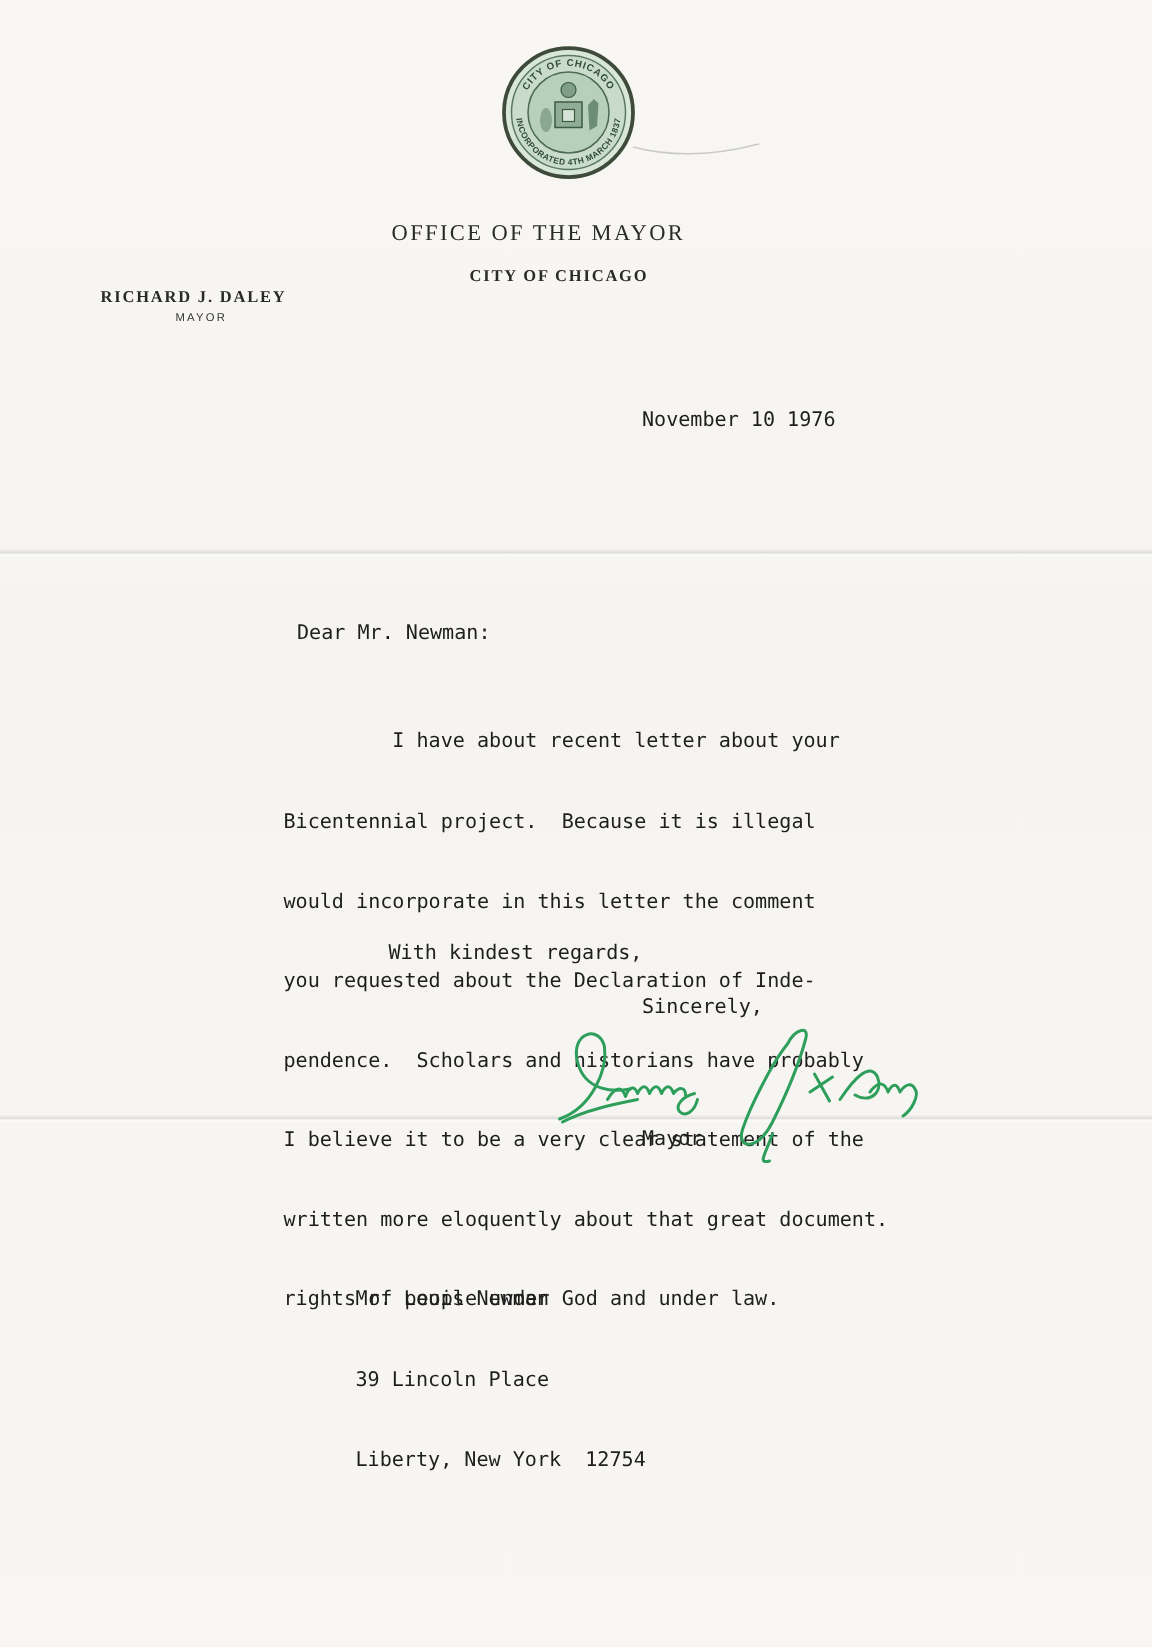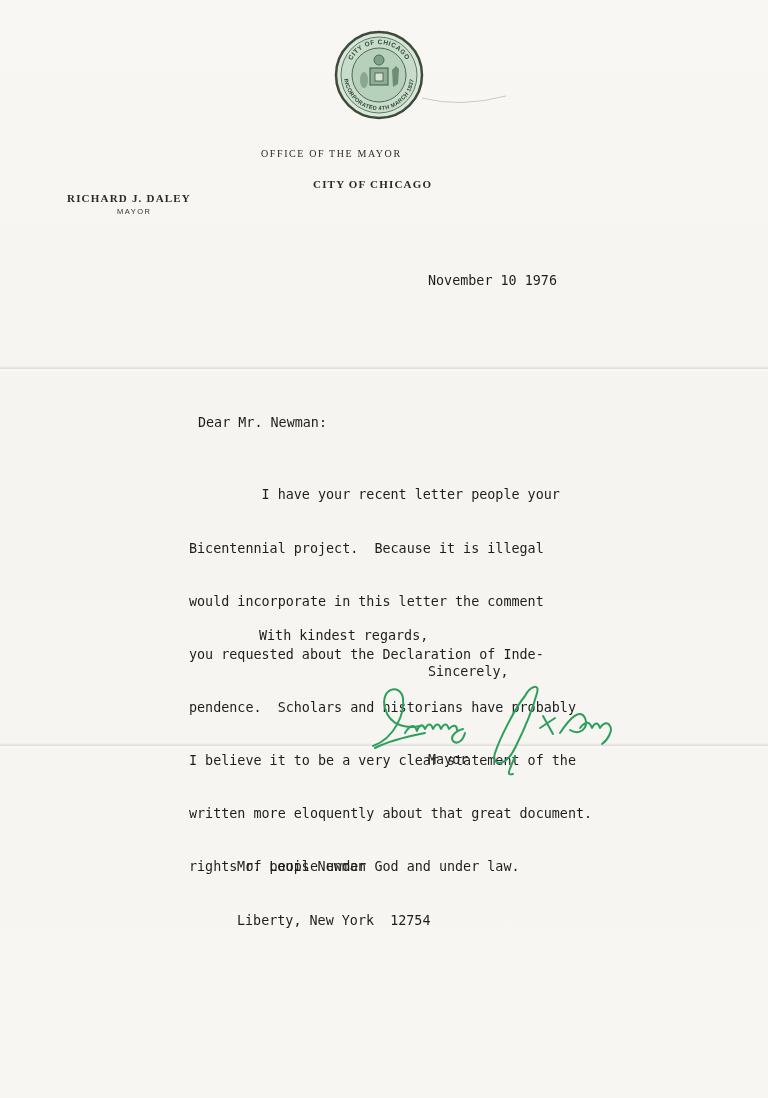--- a/index.html
+++ b/index.html
@@ -20,21 +20,21 @@
   .fold.f2 { top: 743px; }
 
   .seal {
     position: absolute; left: 334px; top: 30px; width: 90px; height: 90px;
   }
   .seal-shine {
     position: absolute; left: 420px; top: 92px; width: 90px; height: 20px;
   }
 
   .serif { font-family: "Liberation Serif", "DejaVu Serif", serif; color: #2a2a2a; }
-  .office { position: absolute; left: 261px; top: 148px; font-size: 10px; letter-spacing: 1.6px; }
+  .office { position: absolute; left: 261px; top: 148px; font-size: 15px; letter-spacing: 1.6px; }
   .city { position: absolute; left: 313px; top: 178px; font-size: 11px; letter-spacing: 1.2px; font-weight: bold; }
   .name { position: absolute; left: 67px; top: 192px; font-size: 11px; letter-spacing: 1.2px; font-weight: bold; }
   .title-small { position: absolute; left: 117px; top: 207px; font-family: "Liberation Sans", sans-serif; font-size: 7.5px; letter-spacing: 1.5px; color: #333; }
 
   .type {
     position: absolute; font-family: "DejaVu Sans Mono", monospace;
     font-size: 13.4px; color: #1e1e1e; white-space: pre; line-height: 17.7px;
   }
   .date { left: 428px; top: 272px; }
   .salutation { left: 198px; top: 414px; }
@@ -79,21 +79,21 @@
 
 <div class="serif office">OFFICE OF THE MAYOR</div>
 <div class="serif city">CITY OF CHICAGO</div>
 <div class="serif name">RICHARD J. DALEY</div>
 <div class="title-small">MAYOR</div>
 
 <div class="type date">November 10 1976</div>
 <div class="type salutation">Dear Mr. Newman:</div>
 
 <div class="type body">
-  <div>         I have your recent letter people your</div>
+  <div>         I have about recent letter about your</div>
   <div>Bicentennial project.  Because it is illegal</div>
   <div>would incorporate in this letter the comment</div>
   <div>you requested about the Declaration of Inde-</div>
   <div>pendence.  Scholars and historians have probably</div>
   <div>I believe it to be a very clear statement of the</div>
   <div>written more eloquently about that great document.</div>
   <div>rights of people under God and under law.</div>
 </div>
 
 <div class="type closing">With kindest regards,</div>
@@ -109,14 +109,15 @@
     <path d="M150 78 C 145 92, 140 98, 148 96"></path>
     <path d="M175 50 l 15 -10 M 178 38 l 10 18"></path>
     <path d="M195 55 C 205 40, 215 30, 220 40 C 224 50, 215 58, 205 52 M 215 50 c 6 -8 10 -6 12 0 c 3 -6 6 -6 8 0 c 4 -6 8 -6 10 -2 c 3 4 -2 14 -8 18"></path>
   </g>
 </svg>
 
 <div class="type mayor">Mayor</div>
 
 <div class="type address">
   <div>Mr. Louis Newman</div>
+  <div>39 Lincoln Place</div>
   <div>Liberty, New York  12754</div>
 </div>
 
 </body></html>

